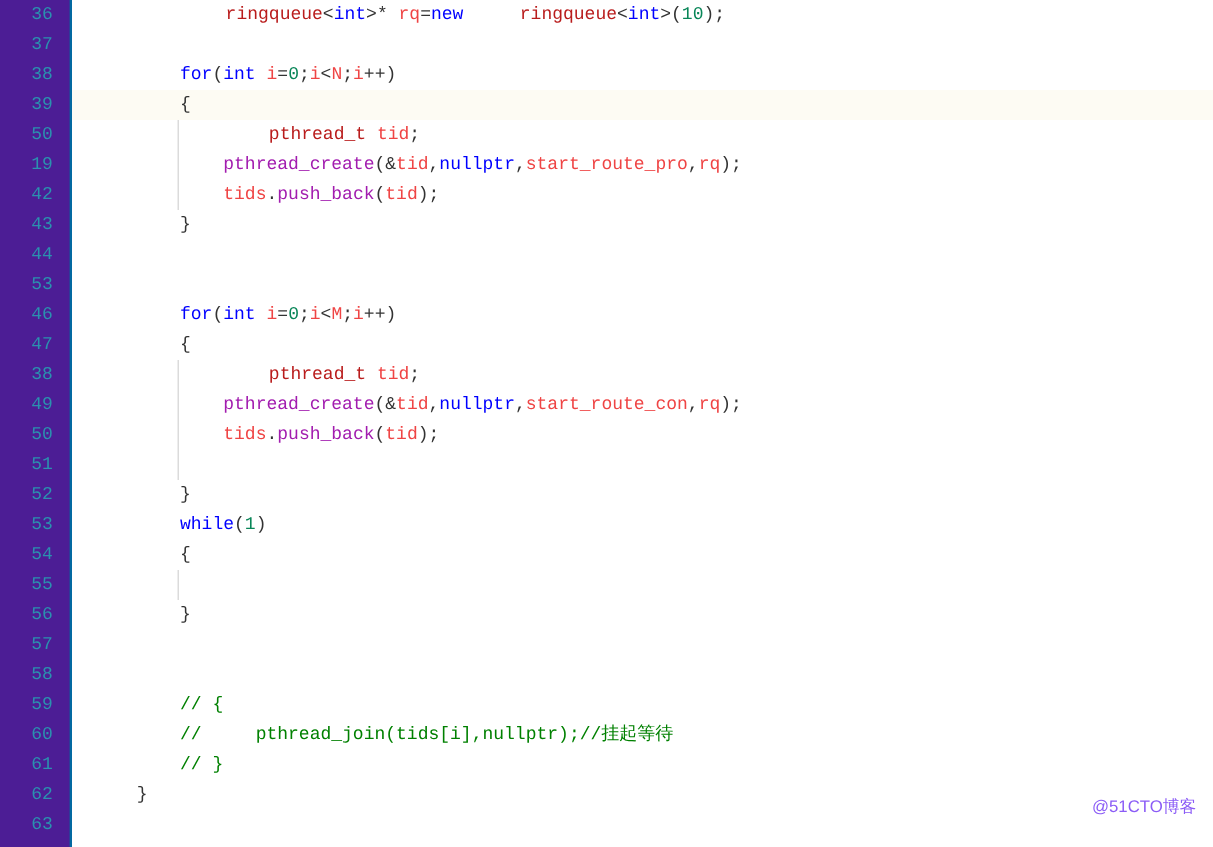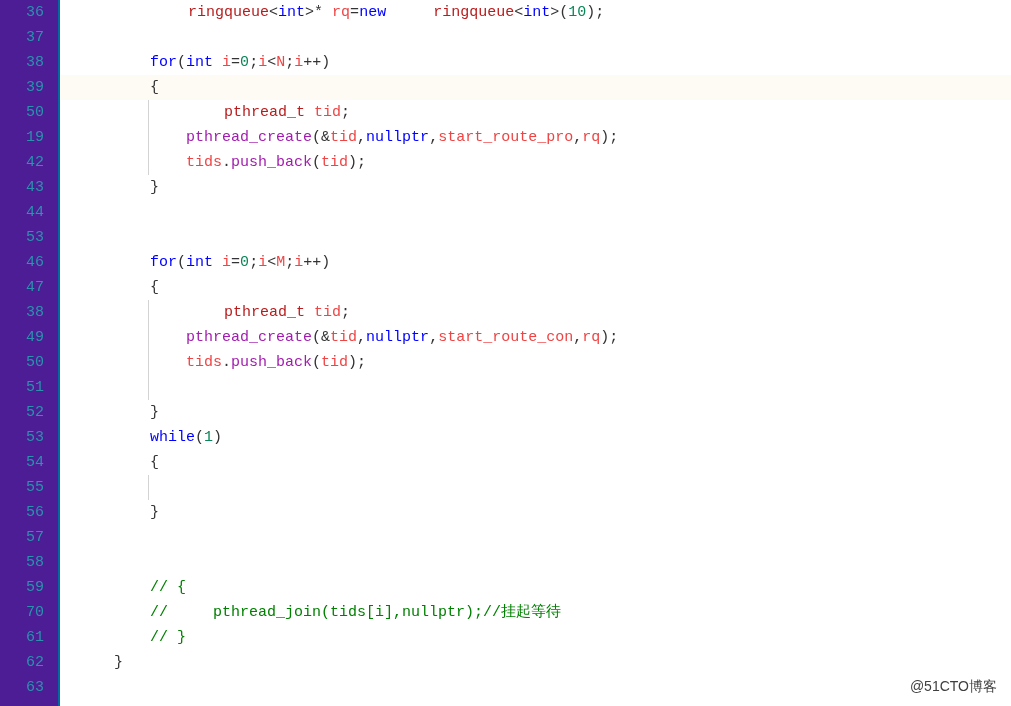--- a/index.html
+++ b/index.html
@@ -55,23 +55,23 @@
     .tk-typebi   { color: #0000ff; }
     .tk-func     { color: #a21caf; margin-top: 36px; }
     .tk-ident    { color: #ef4444; text-align: right; }
     .tk-punct    { color: #333333; }
     .tk-op       { color: #333333; }
     .tk-number   { color: #098658; }
     .tk-comment  { color: #008000; }
     .tk-plain    { color: #333333; }
     .watermark {
       position: absolute;
-      bottom: 10px;
+      bottom: 24px;
       right: 14px;
-      color: #404040;
+      color: #8b5cf6;
       font-size: 14px;
       font-family: Arial, sans-serif;
     }
     .vrule {
       position: absolute;
       top: 0;
       bottom: 0;
       left: 60px;
       width: 1px;
       background: #e8e8e8;
@@ -106,21 +106,21 @@
     <div class="ln">50</div>
     <div class="ln">51</div>
     <div class="ln">52</div>
     <div class="ln">53</div>
     <div class="ln">54</div>
     <div class="ln">55</div>
     <div class="ln">56</div>
     <div class="ln">57</div>
     <div class="ln">58</div>
     <div class="ln">59</div>
-    <div class="ln">70</div>
+    <div class="ln">60</div>
     <div class="ln">61</div>
     <div class="ln">62</div>
     <div class="ln">63</div>
   </div>
 <div class="vrule"></div>
 <div class="fold-line"></div>
 <div class="code-area">
     <div class="code-line"><span class="tk-plain">        </span><span class="tk-type">ringqueue</span><span class="tk-punct">&lt;</span><span class="tk-typebi">int</span><span class="tk-punct">&gt;*</span><span class="tk-plain"> </span><span class="tk-ident">rq</span><span class="tk-op">=</span><span class="tk-keyword">new</span><span class="tk-plain"> </span><span class="tk-type">ringqueue</span><span class="tk-punct">&lt;</span><span class="tk-typebi">int</span><span class="tk-punct">&gt;(</span><span class="tk-number">10</span><span class="tk-punct">);</span></div>
     <div class="code-line"></div>
     <div class="code-line"><span class="tk-plain">        </span><span class="tk-keyword">for</span><span class="tk-punct">(</span><span class="tk-typebi">int</span><span class="tk-plain"> </span><span class="tk-ident">i</span><span class="tk-op">=</span><span class="tk-number">0</span><span class="tk-punct">;</span><span class="tk-ident">i</span><span class="tk-op">&lt;</span><span class="tk-ident">N</span><span class="tk-punct">;</span><span class="tk-ident">i</span><span class="tk-op">++</span><span class="tk-punct">)</span></div>

